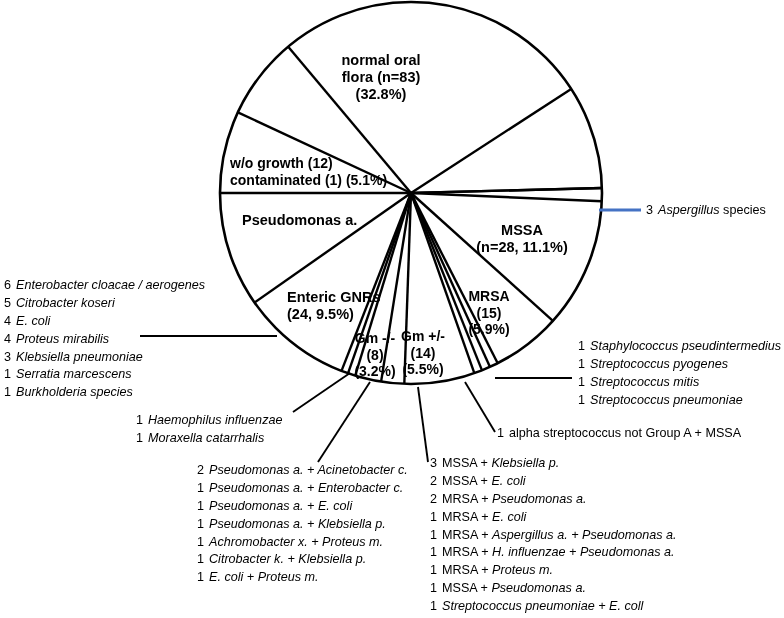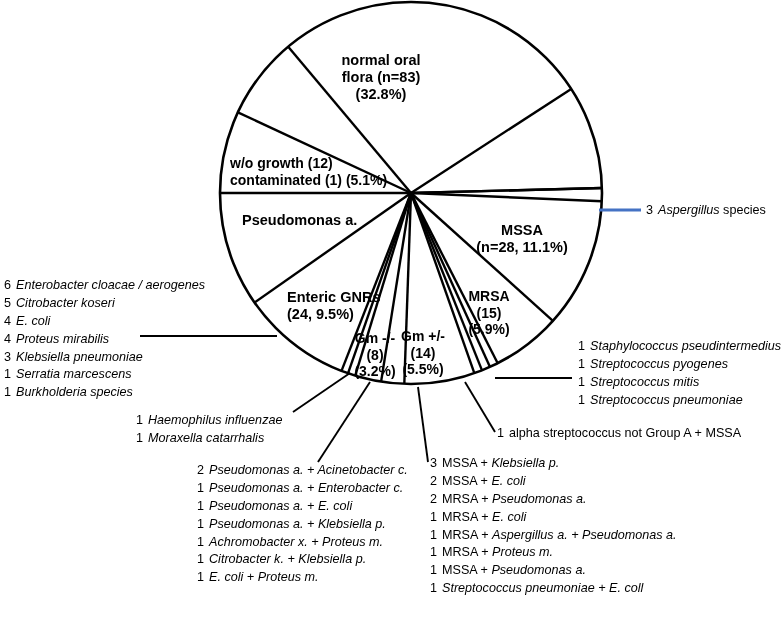--- a/index.html
+++ b/index.html
@@ -190,18 +190,19 @@
       <div class="row"><span class="num">1</span><span class="sp">Citrobacter k. + Klebsiella p.</span></div>
       <div class="row"><span class="num">1</span><span class="sp">E. coli + Proteus m.</span></div>
     </div>
 
   <div class="ann-list" id="list-gmposneg" style="left:430px; top:455px;">
       <div class="row"><span class="num">3</span><span class="rm">MSSA + </span><span class="sp">Klebsiella p.</span></div>
       <div class="row"><span class="num">2</span><span class="rm">MSSA + </span><span class="sp">E. coli</span></div>
       <div class="row"><span class="num">2</span><span class="rm">MRSA + </span><span class="sp">Pseudomonas a.</span></div>
       <div class="row"><span class="num">1</span><span class="rm">MRSA + </span><span class="sp">E. coli</span></div>
       <div class="row"><span class="num">1</span><span class="rm">MRSA + </span><span class="sp">Aspergillus a. + Pseudomonas a.</span></div>
+      <div class="row"><span class="num">1</span><span class="rm">MRSA + </span><span class="sp">H. influenzae + Pseudomonas a.</span></div>
       <div class="row"><span class="num">1</span><span class="rm">MRSA + </span><span class="sp">Proteus m.</span></div>
       <div class="row"><span class="num">1</span><span class="rm">MSSA + </span><span class="sp">Pseudomonas a.</span></div>
       <div class="row"><span class="num">1</span><span class="sp">Streptococcus pneumoniae + E. coll</span></div>
     </div>
 
 </div>
 
 </body></html>

